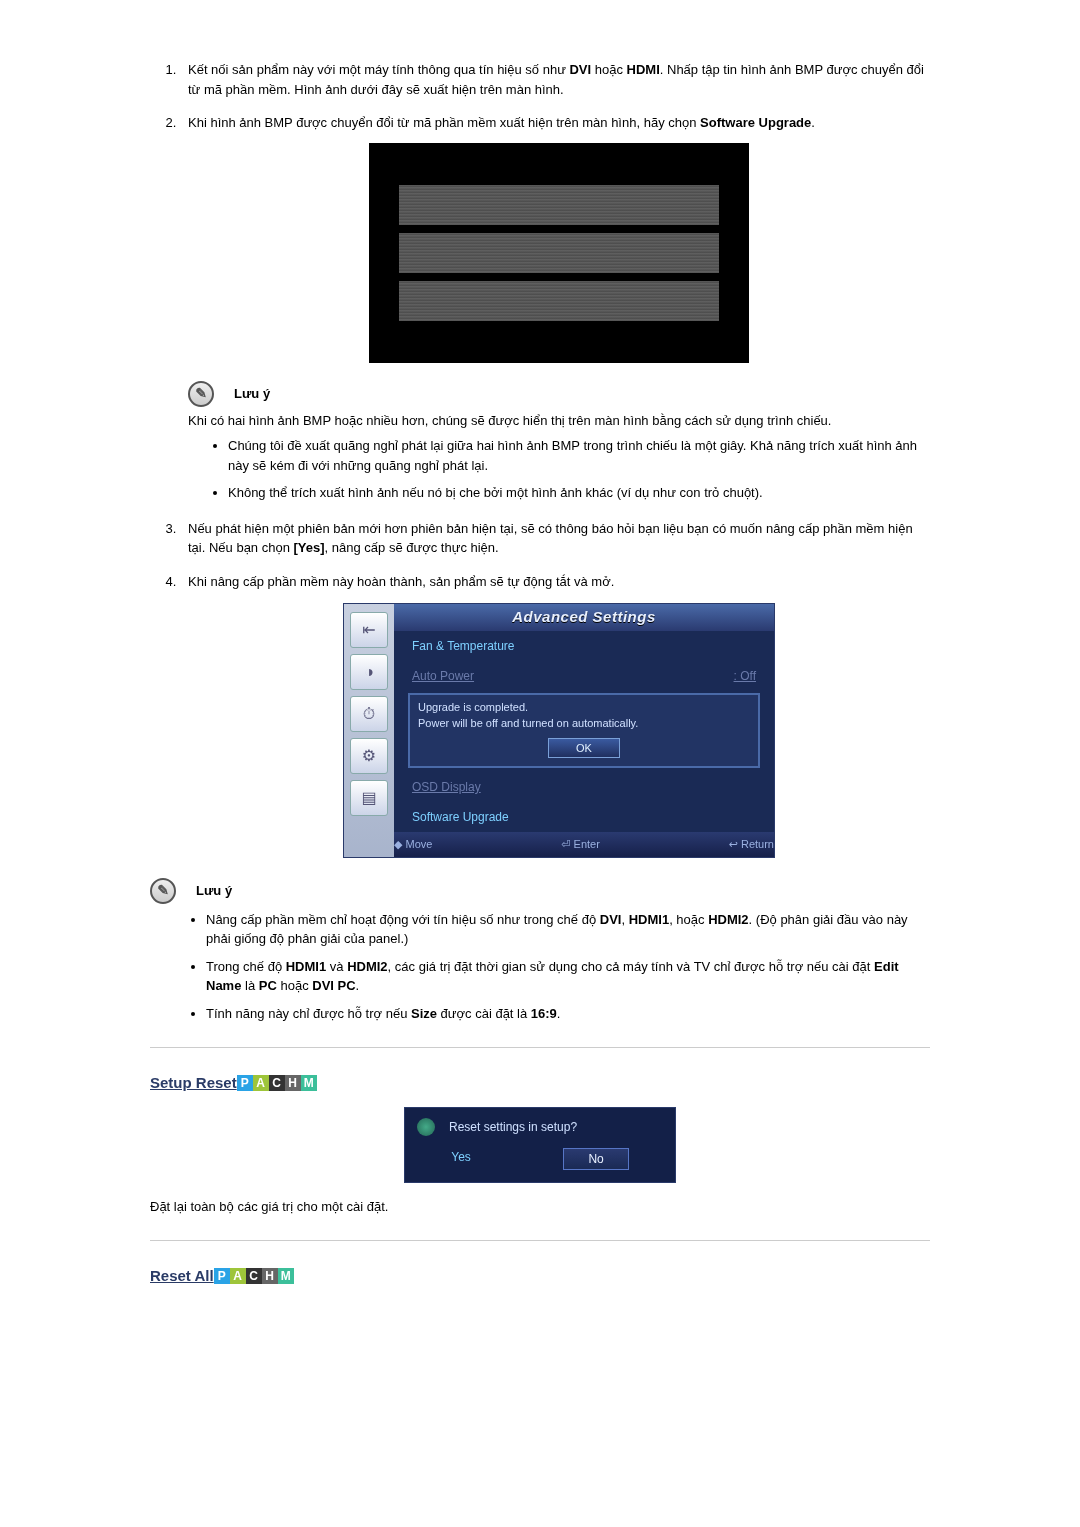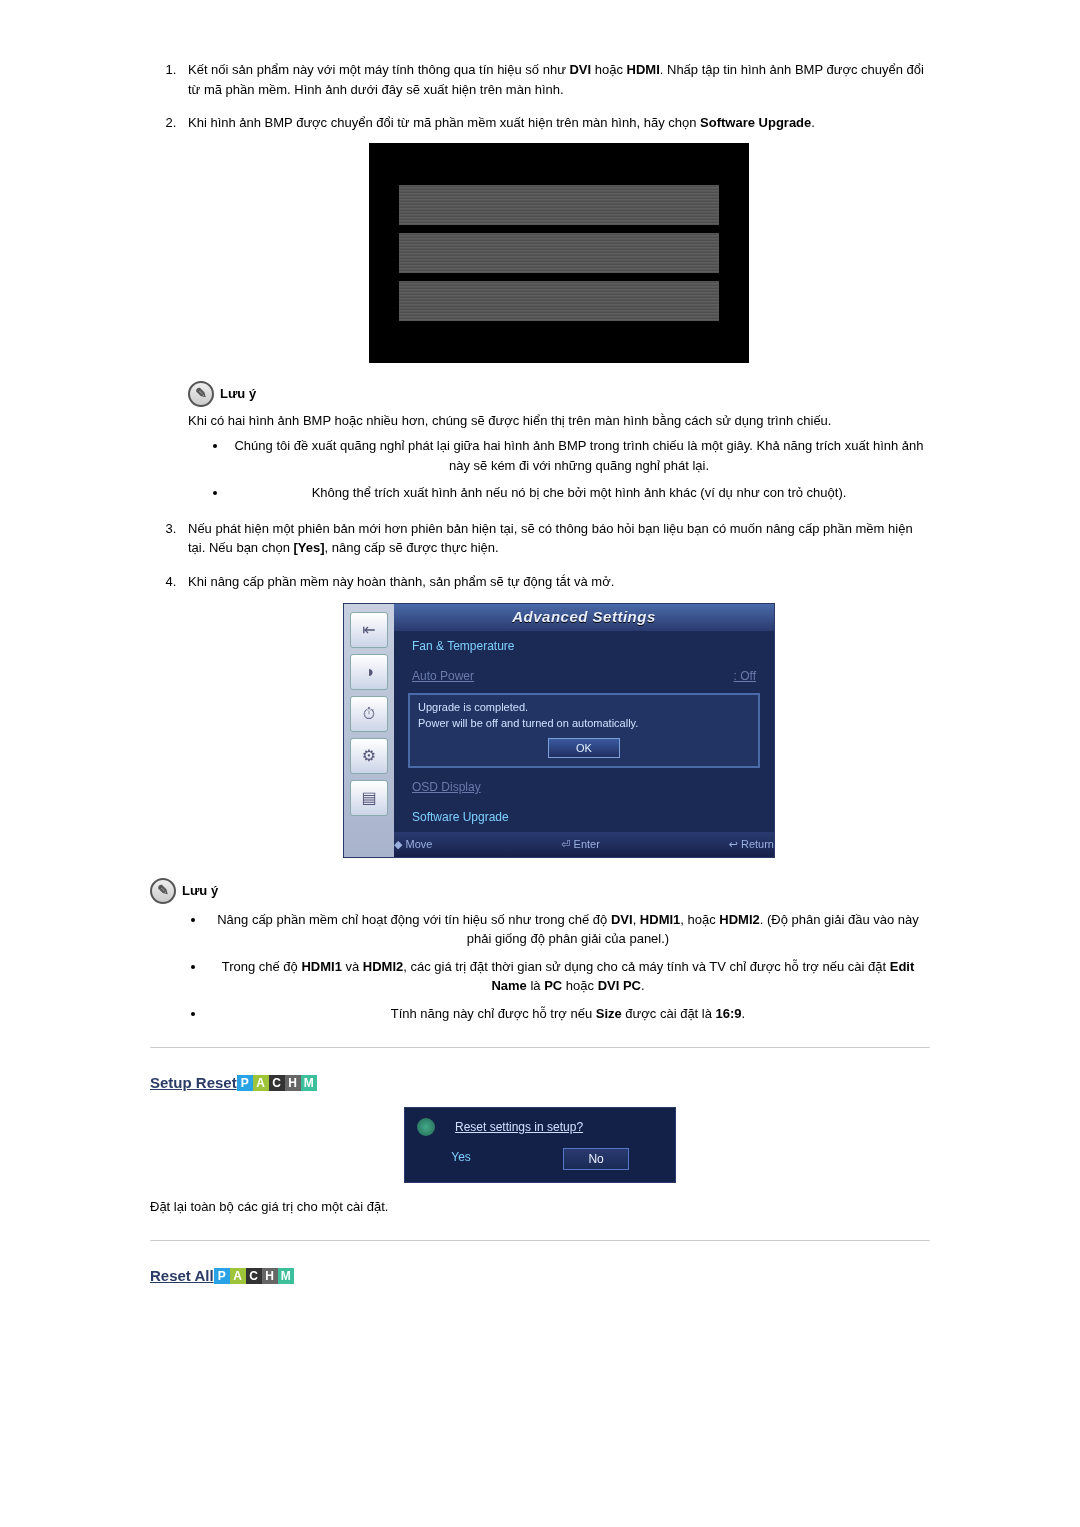--- a/index.html
+++ b/index.html
@@ -15,21 +15,21 @@
     padding-left: 30px;
     margin: 0 0 20px 0;
   }
   ol.main-list > li {
     margin-bottom: 14px;
     padding-left: 8px;
   }
   .note-row {
     display: flex;
     align-items: center;
-    gap: 6px;
+    gap: 20px;
     margin: 18px 0 4px 46px;
     font-weight: bold;
   }
   .note-icon {
     width: 22px;
     height: 22px;
     border: 2px solid #555;
     border-radius: 50%;
     position: relative;
     display: inline-flex;
@@ -44,21 +44,21 @@
   }
   .note-body {
     margin-left: 46px;
     margin-bottom: 16px;
   }
   ul.bullets {
     list-style: disc;
     padding-left: 40px;
     margin: 6px 0 10px 0;
   }
-  ul.bullets li { margin-bottom: 8px; text-align: center; }
+  ul.bullets li { margin-bottom: 8px; }
   .black-screen {
     width: 380px;
     height: 220px;
     background: #000;
     margin: 10px auto 18px auto;
     display: flex;
     flex-direction: column;
     justify-content: center;
     gap: 8px;
     padding: 40px 30px;
@@ -145,21 +145,21 @@
   .tag {
     display:inline-flex;align-items:center;justify-content:center;
     font-size:12px;font-weight:bold;color:#fff;width:16px;height:16px;
   }
   .tag-p{background:#2aa3e6;} .tag-a{background:#9ec53a;}
   .tag-c{background:#333;} .tag-h{background:#666;} .tag-m{background:#3cbf9a;}
   .reset-box {
     width:270px;margin:0 auto 14px auto;background:#132048;border:1px solid #2a3a6a;
     font-size:12px;color:#cfe0ff;
   }
-  .reset-q {display:flex;align-items:flex-end;gap:20px;padding:10px 14px 6px 12px;text-decoration:underline;}
+  .reset-q {display:flex;align-items:flex-end;gap:14px;padding:10px 14px 6px 12px;}
   .reset-q .qicon{width:18px;height:18px;border-radius:50%;background:radial-gradient(#4a8,#265);} 
   .reset-btns{display:flex;justify-content:space-around;padding:6px 0 12px 0;}
   .reset-y{color:#7ed0ff;}
   .reset-n{color:#e8f0ff;border:1px solid #5a7accf0;padding:1px 24px;background:linear-gradient(#2a3a70,#1a2a55);}
   b{font-weight:bold;}
 </style>
 </head>
 <body>
 
 <ol class="main-list">

